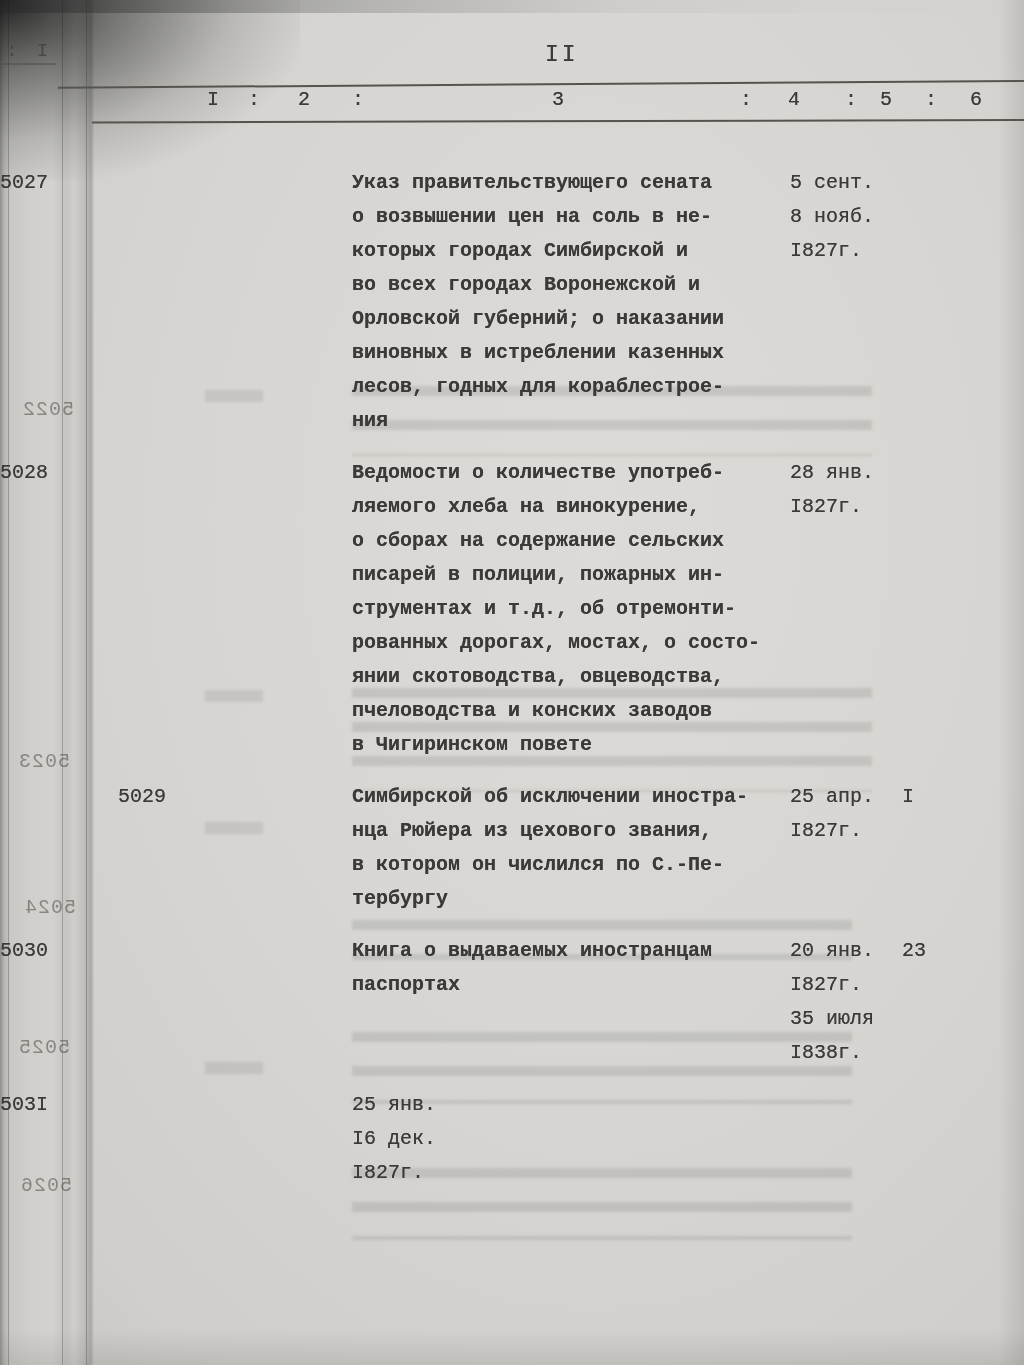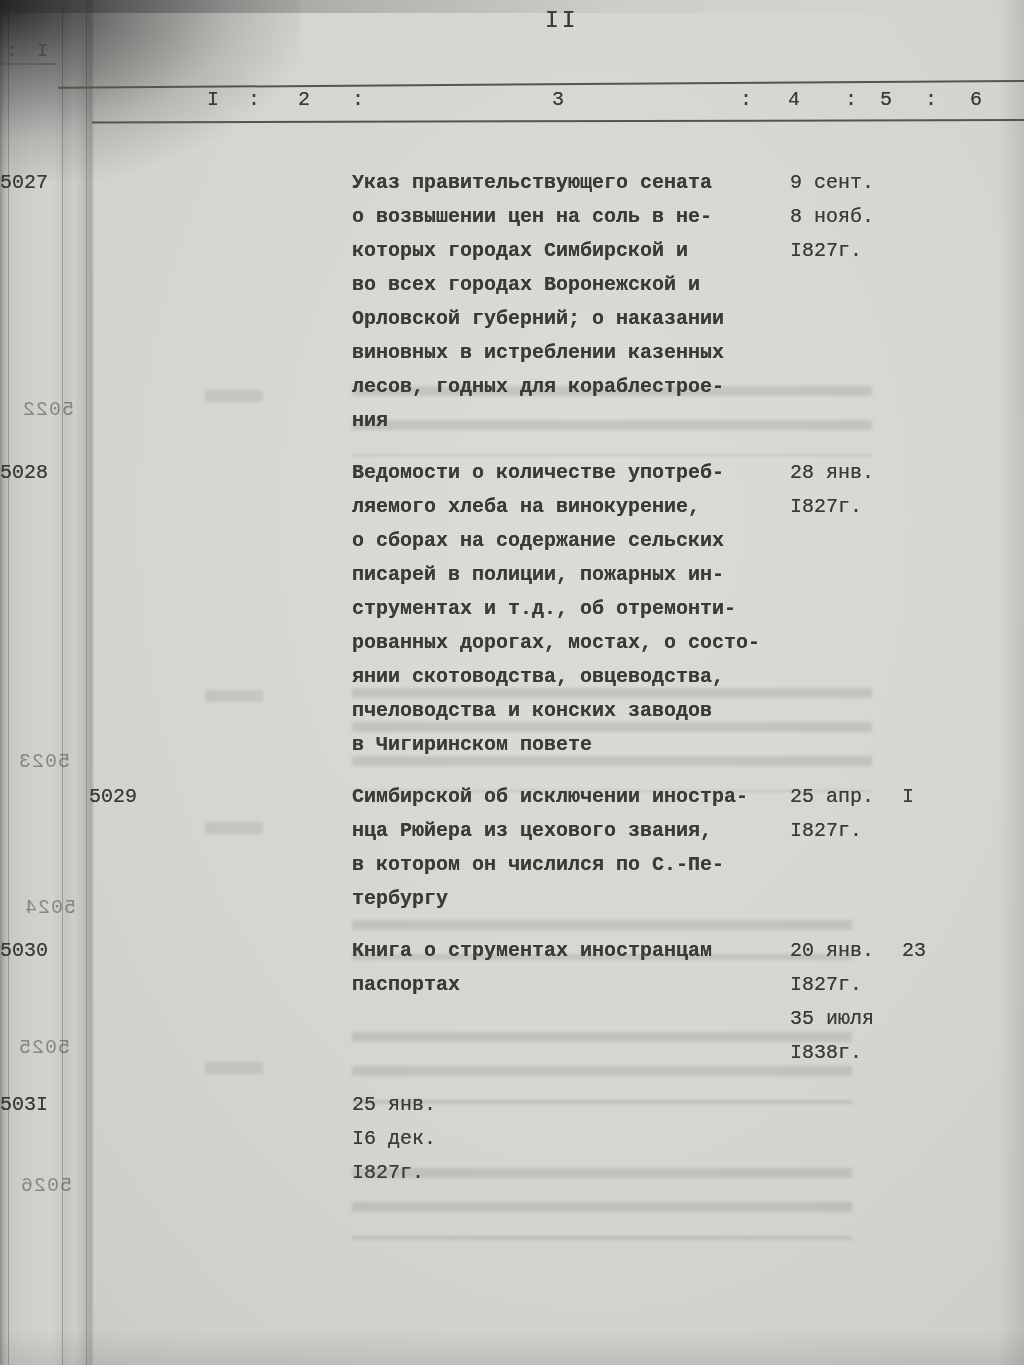--- a/index.html
+++ b/index.html
@@ -17,40 +17,40 @@
 
   .corner-shadow { position:absolute; left:0; top:0; width:300px; height:180px; pointer-events:none;
     background:radial-gradient(ellipse at 0% 0%, rgba(12,12,12,.88) 0%, rgba(28,28,28,.5) 28%, rgba(60,60,60,.18) 55%, transparent 75%); }
   .top-shadow { position:absolute; left:0; top:0; right:0; height:13px; pointer-events:none;
     background:linear-gradient(90deg, rgba(40,40,40,.5), rgba(90,90,90,.28) 35%, rgba(140,140,140,.12) 60%, rgba(160,160,160,.05) 80%, transparent); }
   .bottom-vignette { position:absolute; left:0; right:0; bottom:0; height:36px; pointer-events:none;
     background:linear-gradient(0deg, rgba(90,90,88,.16), transparent); }
   .right-vignette { position:absolute; top:0; bottom:0; right:0; width:26px; pointer-events:none;
     background:linear-gradient(270deg, rgba(100,100,98,.18), transparent); }
 
-  .page-number { position:absolute; top:8px; left:545px; font-size:23px; letter-spacing:3px; color:#3c3b39;
+  .page-number { position:absolute; top:42px; left:545px; font-size:23px; letter-spacing:3px; color:#3c3b39;
     text-shadow:0 0 .5px rgba(60,59,57,.8); }
 
   .rule { position:absolute; height:2px; background:#55544f; }
   .rule-top { left:58px; right:0; top:80px; transform:rotate(-0.4deg); transform-origin:right center; }
   .rule-bottom { left:92px; right:0; top:119px; transform:rotate(-0.15deg); transform-origin:right center; }
   .rule-frag { position:absolute; left:0; width:56px; top:63px; height:2px; background:rgba(80,79,76,.55); }
 
   .header-row { position:absolute; top:88px; left:0; right:0; height:28px; font-size:20px; color:#3c3b39;
     text-shadow:0 0 .5px rgba(60,59,57,.8); }
   .header-row span { position:absolute; top:0; }
 
   .entries { position:absolute; top:166px; left:0; right:0; font-size:20px; line-height:34px; color:#3b3a38;
     text-shadow:0 0 .6px rgba(59,58,56,.75); }
   .entry { display:flex; margin-bottom:18px; }
   .entry .num   { width:352px; flex:none; }
   .entry .desc  { width:438px; flex:none; white-space:pre-line;font-weight:bold; }
   .entry .dates { width:112px; flex:none; white-space:pre-line; }
   .entry .col5  { width:90px;  flex:none; }
-  .entry.indent .num { padding-left:89px; }
+  .entry.indent .num { padding-left:118px; }
 
   
   .ghost-block { position:absolute; filter:blur(1.6px); opacity:.55; pointer-events:none;
     background:repeating-linear-gradient(180deg, rgba(100,99,95,.32) 0 10px, transparent 10px 34px); }
   .ghost-numblob { position:absolute; filter:blur(1.6px); opacity:.5; pointer-events:none;
     background:rgba(100,99,95,.3); height:12px; width:58px; }
   .ghost-num { position:absolute; transform:scaleX(-1); color:rgba(75,74,70,.55); font-size:20px;
     letter-spacing:1px; filter:blur(.4px); }
   .ghost-frag { position:absolute; left:6px; top:40px; font-size:19px; color:rgba(60,60,58,.7);
     letter-spacing:4px; }
@@ -110,21 +110,21 @@
     <div class="entry">
       <div class="num">5027</div>
       <div class="desc">Указ правительствующего сената
 о возвышении цен на соль в не-
 которых городах Симбирской и
 во всех городах Воронежской и
 Орловской губерний; о наказании
 виновных в истреблении казенных
 лесов, годных для кораблестрое-
 ния</div>
-      <div class="dates">9 сент.
+      <div class="dates">5 сент.
 8 нояб.
 I827г.</div>
       <div class="col5"></div>
     </div>
 
     <div class="entry">
       <div class="num">5028</div>
       <div class="desc">Ведомости о количестве употреб-
 ляемого хлеба на винокурение,
 о сборах на содержание сельских
@@ -145,21 +145,21 @@
 нца Рюйера из цехового звания,
 в котором он числился по С.-Пе-
 тербургу</div>
       <div class="dates">25 апр.
 I827г.</div>
       <div class="col5">I</div>
     </div>
 
     <div class="entry">
       <div class="num">5030</div>
-      <div class="desc">Книга о струментах иностранцам
+      <div class="desc">Книга о выдаваемых иностранцам
 паспортах</div>
       <div class="dates">20 янв.
 I827г.
 35 июля
 I838г.</div>
       <div class="col5">23</div>
     </div>
 
     <div class="entry">
       <div class="num">503I</div>

